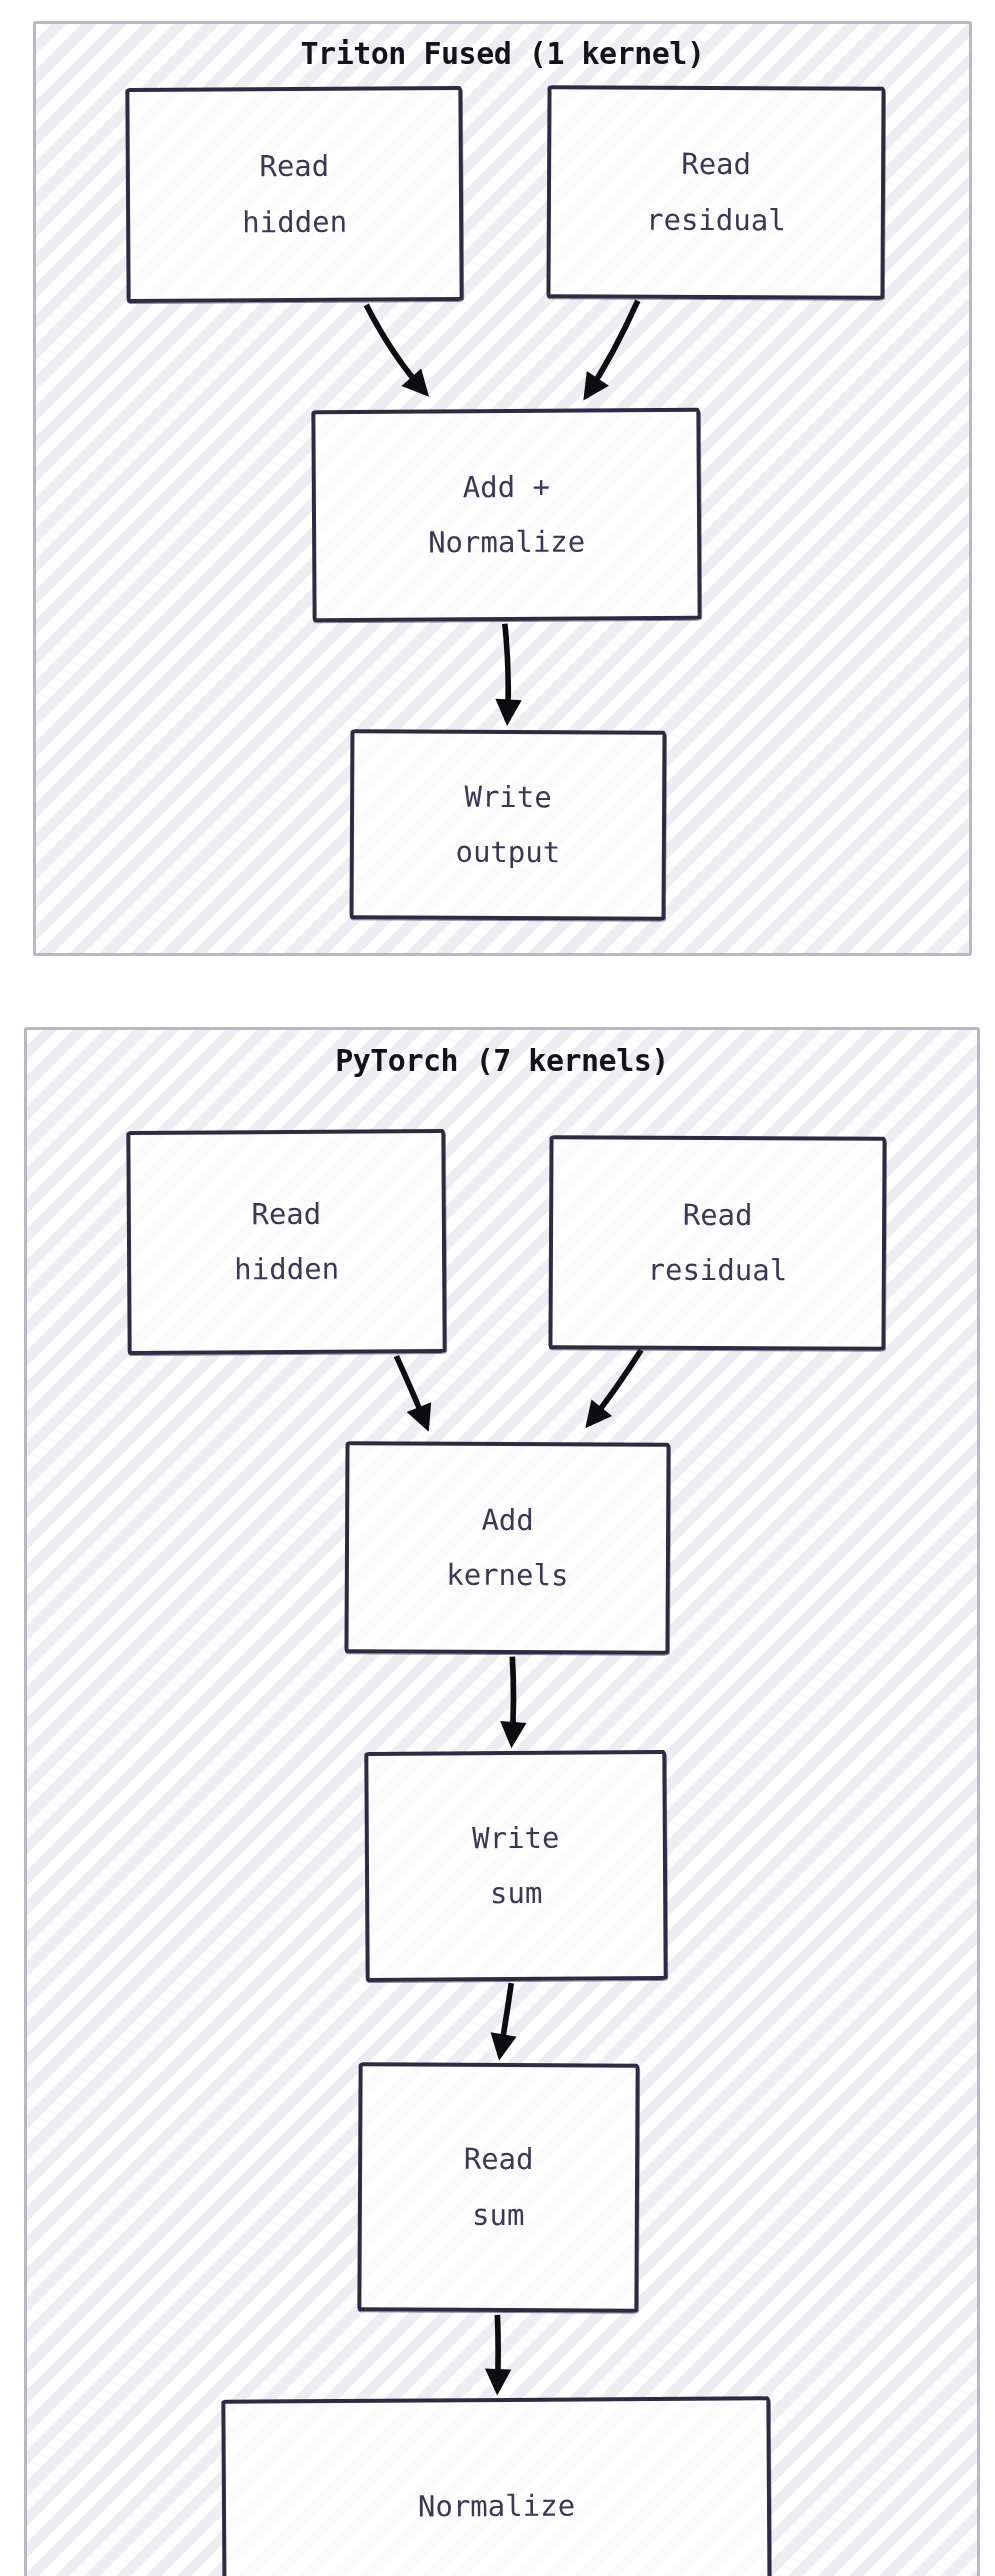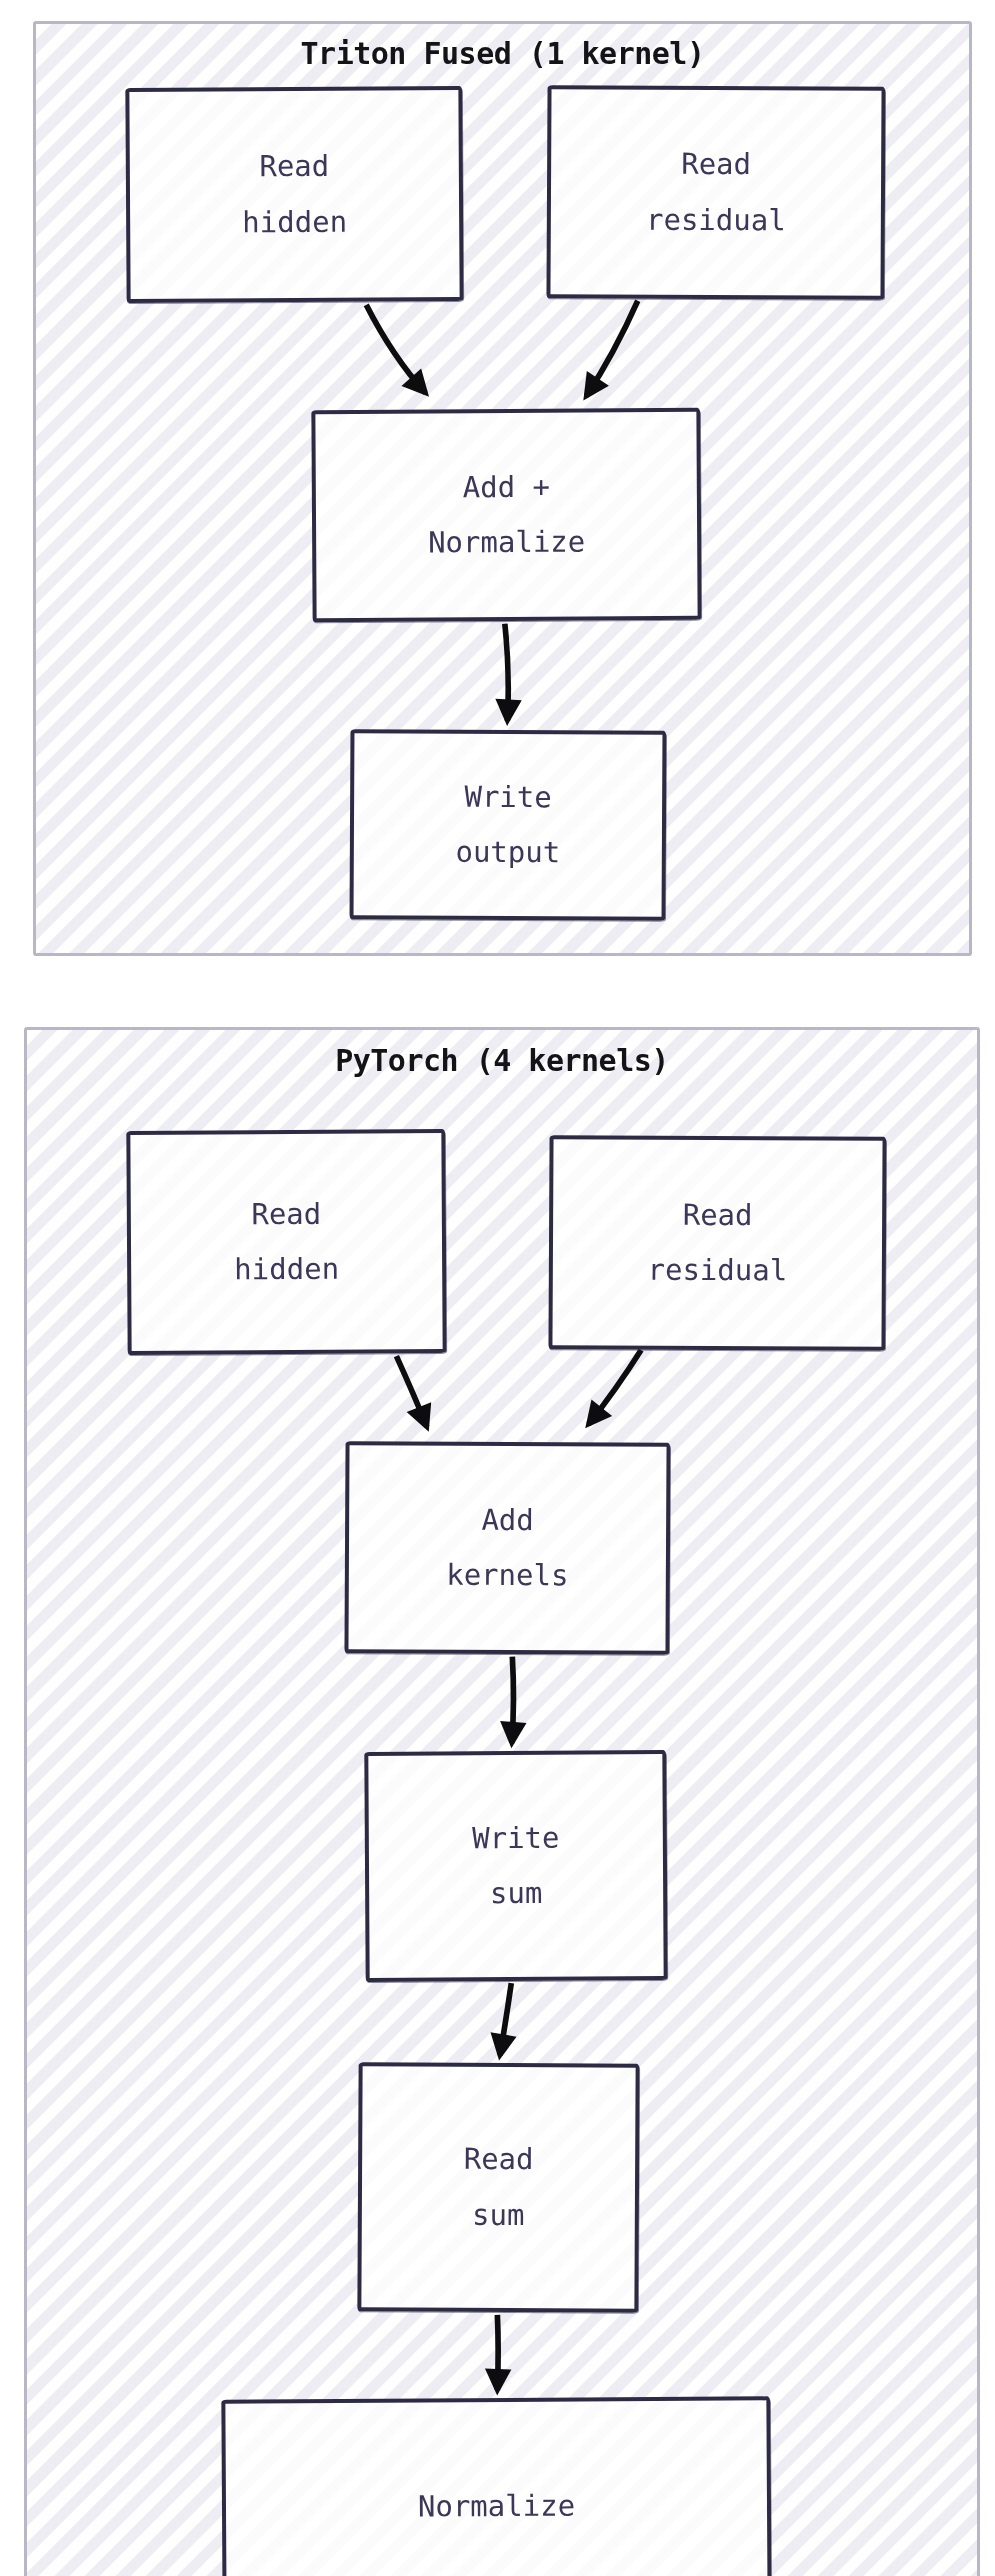--- a/index.html
+++ b/index.html
@@ -84,21 +84,21 @@
 Normalize</span>
     </div>
 
     <div class="node r-r" style="left:314px;top:706px;width:316px;height:190px;">
       <span>Write
 output</span>
     </div>
   </section>
 
   <section class="panel" style="left:24px;top:1027px;width:956px;height:1935px;">
-    <h2 class="panel-title" style="top:13.4px;">PyTorch (4 kernels)</h2>
+    <h2 class="panel-title" style="top:13.4px;">PyTorch (7 kernels)</h2>
 
     <svg class="edges" width="949" height="1928" viewBox="0 0 1842 3742">
       <defs>
         <marker id="ah2" viewBox="0 0 12 12" refX="9" refY="6" markerWidth="5.6" markerHeight="5.6" orient="auto">
           <path class="ah" d="M1,1 L11,6 L1,11 z"></path>
         </marker>
       </defs>
       <path class="edge" d="M 717 633 Q 752 710 776 770" marker-end="url(#ah2)"></path>
       <path class="edge" d="M 1192 621 Q 1142 700 1090 765" marker-end="url(#ah2)"></path>
       <path class="edge" d="M 942 1216 Q 947 1300 941 1384" marker-end="url(#ah2)"></path>

